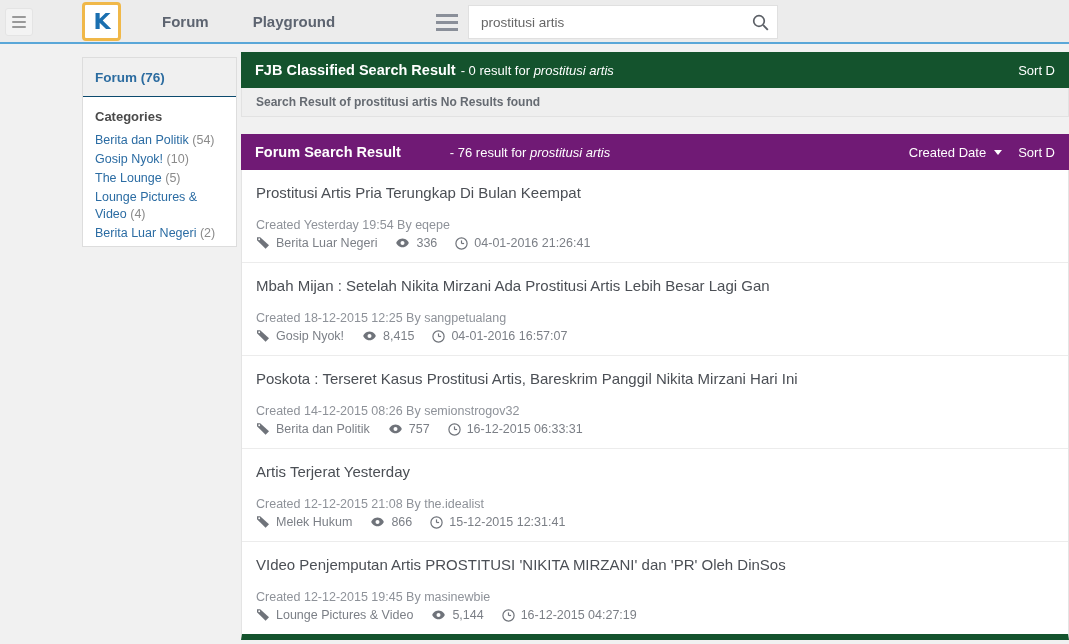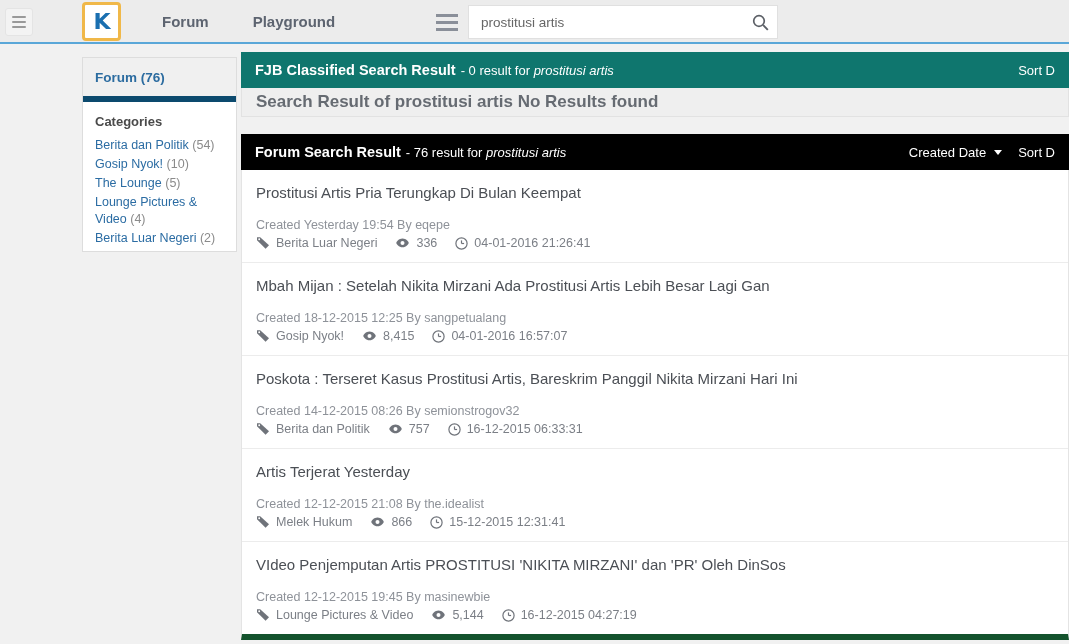--- a/index.html
+++ b/index.html
@@ -129,21 +129,21 @@
   
   .sidebar {
     position: absolute;
     left: 82px; top: 57px;
     width: 155px;
     background: #ffffff;
     border: 1px solid #dddddd;
   }
   .sidebar-header {
     background: #f0f0f0;
-    border-bottom: 6px solid #0c4a6e;
+    border-bottom: 1px solid #0c4a6e;
     padding: 10px 12px;
   }
   .sidebar-header-text {
     font-size: 13.5px;
     color: #2c6ca0;
     font-weight: bold;
   }
   .sidebar-body { padding: 12px 12px 2px 12px; }
   .sidebar-title {
     font-size: 13px;
@@ -169,22 +169,22 @@
     width: 828px;
   }
 
   .banner {
     height: 36px;
     display: flex;
     align-items: center;
     padding: 0 14px;
     color: #ffffff;
   }
-  .banner.green { background: #0f766e; text-align: right; }
-  .banner.blue  { background: #000000; }
+  .banner.green { background: #14532d; text-align: right; }
+  .banner.blue  { background: #701a75; gap: 44px; }
   .banner-title {
     font-size: 14.5px;
     font-weight: bold;
     white-space: nowrap;
   }
   .banner-sub {
     font-size: 13px;
     margin-left: 5px;
     white-space: nowrap;
   }
@@ -216,21 +216,21 @@
     background: #efefef;
     border-left: 1px solid #e2e2e2;
     border-right: 1px solid #e2e2e2;
     border-bottom: 1px solid #e2e2e2;
     height: 29px;
     display: flex;
     align-items: center;
     padding: 0 14px;
   }
   .subbar-text {
-    font-size: 17px;
+    font-size: 12px;
     color: #666b72;
     font-weight: bold;
   }
   .subbar.noresult .subbar-text { font-weight: bold; }
 
   .spacer-gap { height: 17px; background: #f1f1f1; }
 
   .listing {
     background: #ffffff;
     border-left: 1px solid #e4e4e4;

